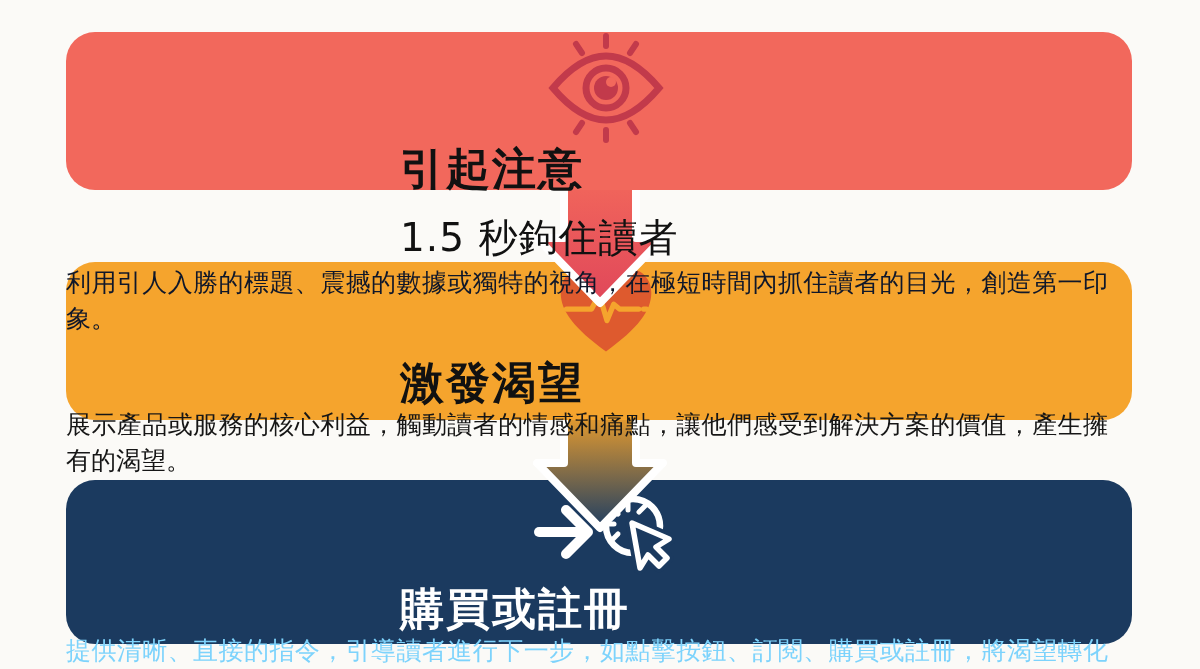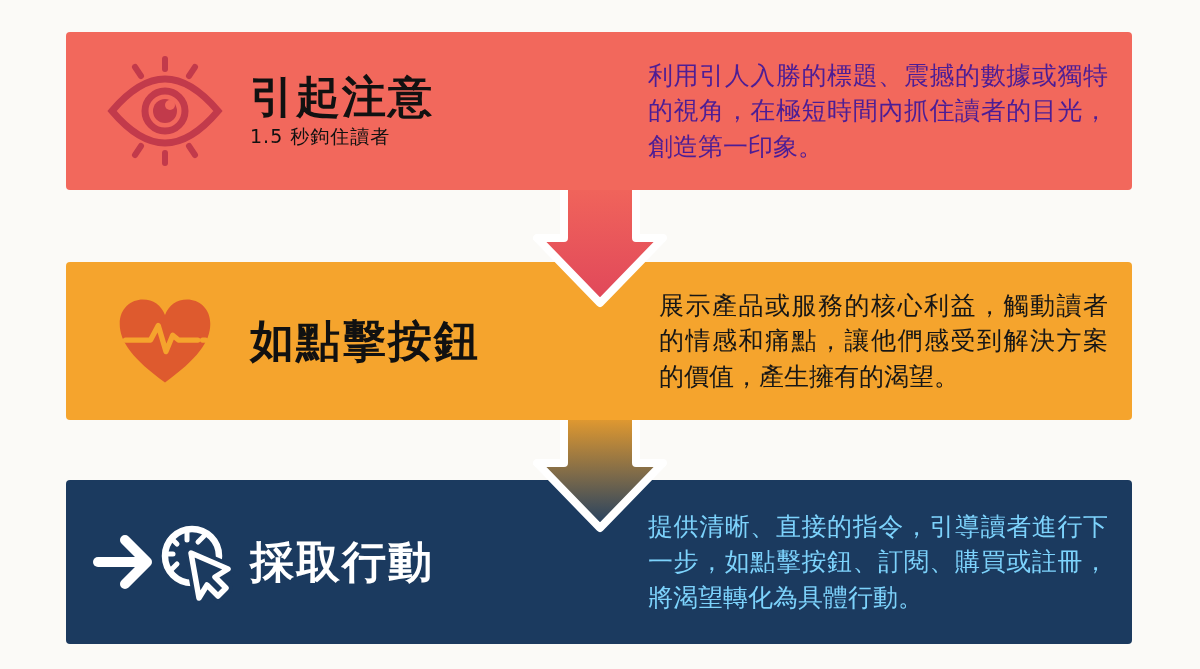--- a/index.html
+++ b/index.html
@@ -7,37 +7,38 @@
     width:1200px;height:669px;
     font-family:"DejaVu Sans","Liberation Sans",sans-serif;
     overflow:hidden;
   }
   .stage{
     position:absolute;left:0;top:0;width:1200px;height:669px;
     overflow:hidden;
   }
   .band{
     position:absolute;left:66px;width:1066px;height:158px;
-    border-radius:4px;
+    border-radius:29px;
     display:flex;align-items:center;
     box-sizing:border-box;
+    flex-direction:column;
   }
   .band-attention{top:32px;z-index:5;}
   .band-desire{top:262px;z-index:3;}
   .band-action{top:480px;height:164px;z-index:1;}
   .icon-box{
     flex:none;width:184px;padding-left:14px;box-sizing:border-box;
     display:flex;justify-content:center;align-items:center;
   }
   .title-box{flex:none;width:398px;}
   .step-title{
     font-size:44px;font-weight:800;line-height:1.12;letter-spacing:2px;
   }
   .step-subtitle{
-    font-size:19px;font-weight:500;margin-top:3px;letter-spacing:1px;
+    font-size:39px;font-weight:500;margin-top:18px;letter-spacing:1px;
   }
   .step-desc{
     flex:1;padding-right:24px;
     font-size:25px;font-weight:500;line-height:1.42;
     text-align:justify;
   }
   .flow-arrow{
     position:absolute;left:525px;width:150px;height:137px;
   }
   .flow-arrow-1{top:178px;z-index:4;}
@@ -64,21 +65,21 @@
           </g>
         </g>
         <circle cx="60" cy="56" r="12" fill="#C23A4B"></circle>
         <circle cx="65" cy="50" r="5" fill="#F2685C"></circle>
       </svg>
     </div>
     <div class="title-box" style="color: rgb(17, 17, 17);">
       <div class="step-title">引起注意</div>
       <div class="step-subtitle">1.5 秒鉤住讀者</div>
     </div>
-    <div class="step-desc" style="color: #4c1d95;">利用引人入勝的標題、震撼的數據或獨特的視角，在極短時間內抓住讀者的目光，創造第一印象。</div>
+    <div class="step-desc" style="color: #0f172a;">利用引人入勝的標題、震撼的數據或獨特的視角，在極短時間內抓住讀者的目光，創造第一印象。</div>
   </section>
 
   <svg class="flow-arrow flow-arrow-1" viewBox="0 0 150 137">
     <defs>
       <linearGradient id="gradArrow1" x1="0" y1="0" x2="0" y2="1">
         <stop offset="0" stop-color="#F1655B"></stop>
         <stop offset="1" stop-color="#E0475A"></stop>
       </linearGradient>
     </defs>
     <polygon points="39,6 111,6 111,60 138,60 75,125 12,60 39,60" fill="url(#gradArrow1)" stroke="#FFFFFF" stroke-width="8" stroke-linejoin="round"></polygon>
@@ -88,23 +89,23 @@
     <div class="icon-box">
       <svg width="106" height="96" viewBox="0 0 110 98">
         <path d="M55 92 C22 68 8 50 8 31 C8 15 20 6 32 6 C43 6 51 12 55 22 C59 12 67 6 78 6 C90 6 102 15 102 31 C102 50 88 68 55 92 Z" fill="#DE5A2E"></path>
         <g fill="none" stroke-width="5.5" stroke-linecap="round" stroke-linejoin="round" stroke="#F5A42D">
           <polyline points="14,48 40,48 48,33 56,60 63,43 69,48 89,48"></polyline>
           <line x1="94" y1="48" x2="97" y2="48"></line>
         </g>
       </svg>
     </div>
     <div class="title-box" style="color: rgb(17, 17, 17);">
-      <div class="step-title">如點擊按鈕</div>
+      <div class="step-title">激發渴望</div>
     </div>
-    <div class="step-desc" style="color: rgb(22, 22, 22); margin-left: 11px;">展示產品或服務的核心利益，觸動讀者的情感和痛點，讓他們感受到解決方案的價值，產生擁有的渴望。</div>
+    <div class="step-desc" style="color: rgb(22, 22, 22);">展示產品或服務的核心利益，觸動讀者的情感和痛點，讓他們感受到解決方案的價值，產生擁有的渴望。</div>
   </section>
 
   <svg class="flow-arrow flow-arrow-2" viewBox="0 0 150 137">
     <defs>
       <linearGradient id="gradArrow2" x1="0" y1="0" x2="0" y2="1">
         <stop offset="0" stop-color="#F2A12B"></stop>
         <stop offset="1" stop-color="#1F3E62"></stop>
       </linearGradient>
     </defs>
     <polygon points="39,6 111,6 111,60 138,60 75,125 12,60 39,60" fill="url(#gradArrow2)" stroke="#FFFFFF" stroke-width="8" stroke-linejoin="round"></polygon>
@@ -125,18 +126,18 @@
             <line x1="81" y1="44" x2="73" y2="44"></line>
             <line x1="85" y1="54" x2="79" y2="60"></line>
             <line x1="106" y1="32" x2="112" y2="26"></line>
           </g>
         </g>
         <path d="M99 43 L107 88 L115 75 L126 86 L134 78 L123 67 L136 59 Z" fill="none" stroke-width="13" stroke-linejoin="round" stroke="#1B3A5F"></path>
         <path d="M99 43 L107 88 L115 75 L126 86 L134 78 L123 67 L136 59 Z" stroke-width="5.5" stroke-linejoin="round" fill="#1B3A5F" stroke="#FFFFFF"></path>
       </svg>
     </div>
     <div class="title-box" style="color: rgb(255, 255, 255);">
-      <div class="step-title">採取行動</div>
+      <div class="step-title">購買或註冊</div>
     </div>
     <div class="step-desc" style="color: #7dd3fc;">提供清晰、直接的指令，引導讀者進行下一步，如點擊按鈕、訂閱、購買或註冊，將渴望轉化為具體行動。</div>
   </section>
 
 </div>
 
 </body></html>

